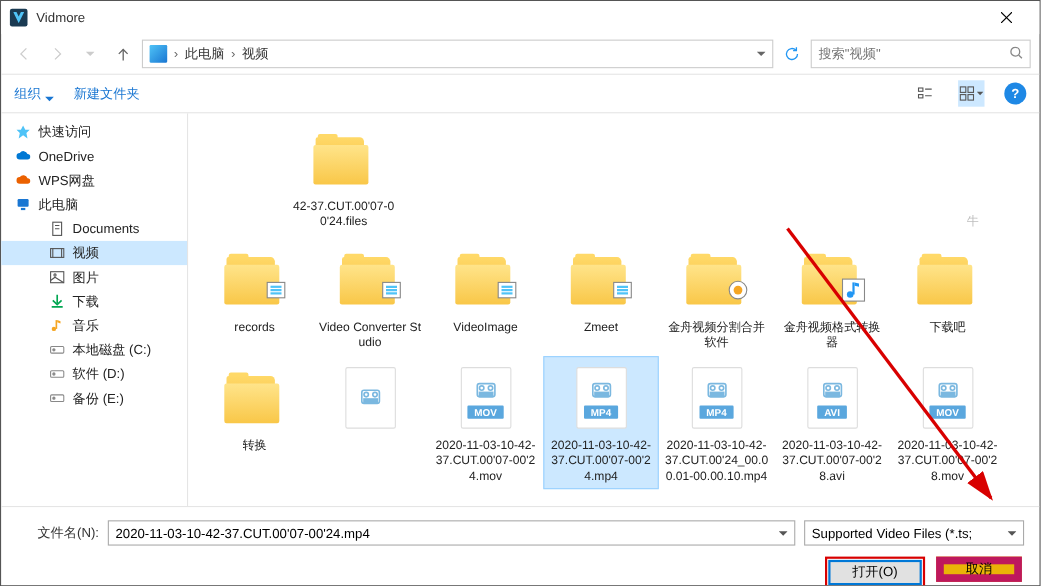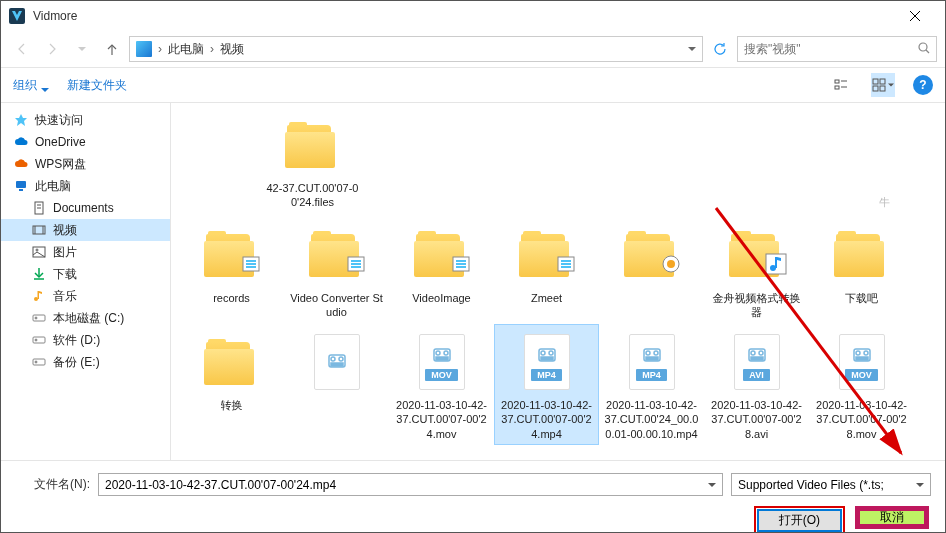--- a/index.html
+++ b/index.html
@@ -23,21 +23,21 @@
 .searchbox input{flex:1;border:none;outline:none;color:#888;}
 .toolbar{height:36px;border-top:1px solid #e5e5e5;border-bottom:1px solid #e5e5e5;display:flex;align-items:center;padding:0 12px;gap:18px;}
 .toolbar .tbtn{color:#1976d2;cursor:pointer;display:flex;align-items:flex-end;gap:4px;}
 .toolbar .fill{flex:1;}
 .toolbar .vbtn{width:24px;height:24px;display:flex;align-items:center;justify-content:center;cursor:pointer;color:#555;}
 .toolbar .vbtn.active{background:#cde8ff;}
 .toolbar .help{width:20px;height:20px;border-radius:50%;background:#1e88e5;color:#fff;display:flex;align-items:center;justify-content:center;font-weight:bold;}
 .body{display:flex;height:357px;}
 .sidebar{width:170px;border-right:1px solid #e5e5e5;padding:6px 0;overflow:hidden;text-align:center;}
 .sitem{height:22px;display:flex;align-items:center;padding-left:12px;gap:6px;cursor:pointer;}
-.sitem.sub{padding-left:30px;}
+.sitem.sub{padding-left:43px;}
 .sitem.sel{background:#cce8ff;}
 .sitem .si{width:16px;height:16px;display:flex;align-items:center;justify-content:center;}
 .sitem .txt{color:#222;}
 .content{flex:1;padding:4px 8px;overflow:auto;position:relative;}
 .grid{display:flex;flex-wrap:wrap;gap:0;}
 .gitem{width:105px;padding:4px;display:flex;flex-direction:column;align-items:center;cursor:pointer;border:1px solid transparent;}
 .gitem.sel{background:#cce8ff;border:1px solid #99d1ff;}
 .gitem .thumb{width:80px;height:65px;display:flex;align-items:center;justify-content:center;margin-bottom:4px;}
 .gitem .lbl{text-align:center;font-size:11px;color:#222;line-height:1.3;word-break:break-all;max-height:42px;overflow:hidden;}
 .folder{width:56px;height:46px;position:relative;}
@@ -50,21 +50,21 @@
 .filei .badge{font-size:9px;color:#fff;padding:1px 6px;border-radius:1px;font-weight:bold;}
 .arrow-annotation{position:absolute;pointer-events:none;}
 .bottom{border-top:1px solid #e5e5e5;padding:12px 14px;}
 .frow{display:flex;align-items:center;gap:8px;margin-bottom:10px;}
 .frow .flbl{width:75px;text-align:right;color:#333;}
 .frow .finput{flex:1;height:23px;border:1px solid #aaa;padding:0 6px;display:flex;align-items:center;}
 .frow .finput span{flex:1;}
 .frow .ftype{width:200px;height:23px;border:1px solid #aaa;padding:0 6px;display:flex;align-items:center;gap:19px;}
 .frow .ftype span{flex:1;overflow:hidden;white-space:nowrap;text-overflow:ellipsis;}
 .brow{display:flex;justify-content:flex-end;gap:10px;padding-right:2px;}
-.btn{height:23px;padding:0 20px;border:5px solid #be185d;background:#bef264;cursor:pointer;display:flex;align-items:center;}
+.btn{height:23px;padding:0 20px;border:7px solid #be185d;background:#eab308;cursor:pointer;display:flex;align-items:center;}
 .btn.primary{border:2px solid #0078d7;background:#e1e1e1;}
 </style>
 </head>
 <body>
 
 <div class="titlebar">
   <div class="logo">
       <svg width="10" height="10" viewBox="0 0 10 10">
         <polygon points="0,0 5,10 10,0 7,0 5,4 3,0"></polygon>
       </svg>
@@ -367,20 +367,21 @@
               <div class="back"></div>
               <div class="front"></div>
               <div class="overlay">
                 <svg width="20" height="20" viewBox="0 0 20 20" fill="#f5a623">
                   <circle cx="10" cy="10" r="8" fill="#fff" stroke="#888"></circle>
                   <circle cx="10" cy="10" r="4"></circle>
                 </svg>
               </div>
             </div>
           </div>
+          <div class="lbl">金舟视频分割合并软件</div>
         </div>
         <div class="gitem">
           <div class="thumb">
             <div class="folder">
               <div class="tab"></div>
               <div class="back"></div>
               <div class="front"></div>
               <div class="overlay">
                 <svg width="22" height="22" viewBox="0 0 22 22">
                   <rect x="1" y="1" width="20" height="20" fill="#fff" stroke="#888"></rect>

